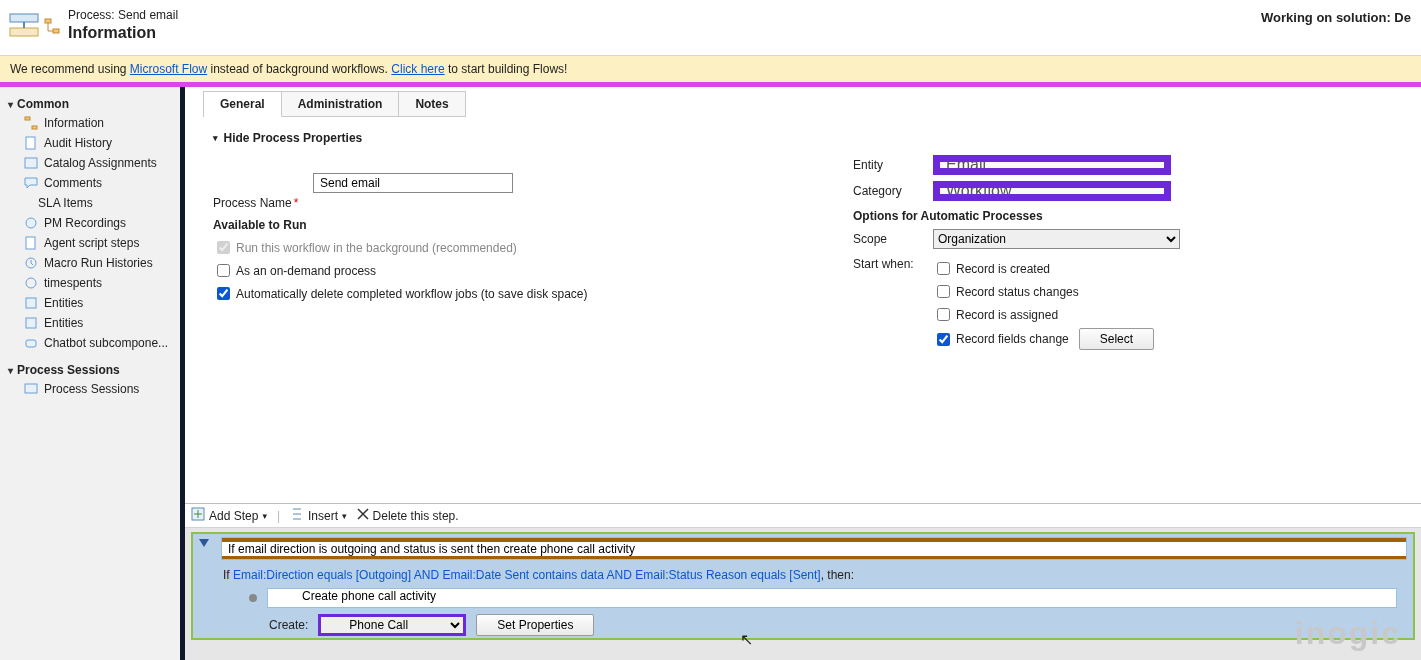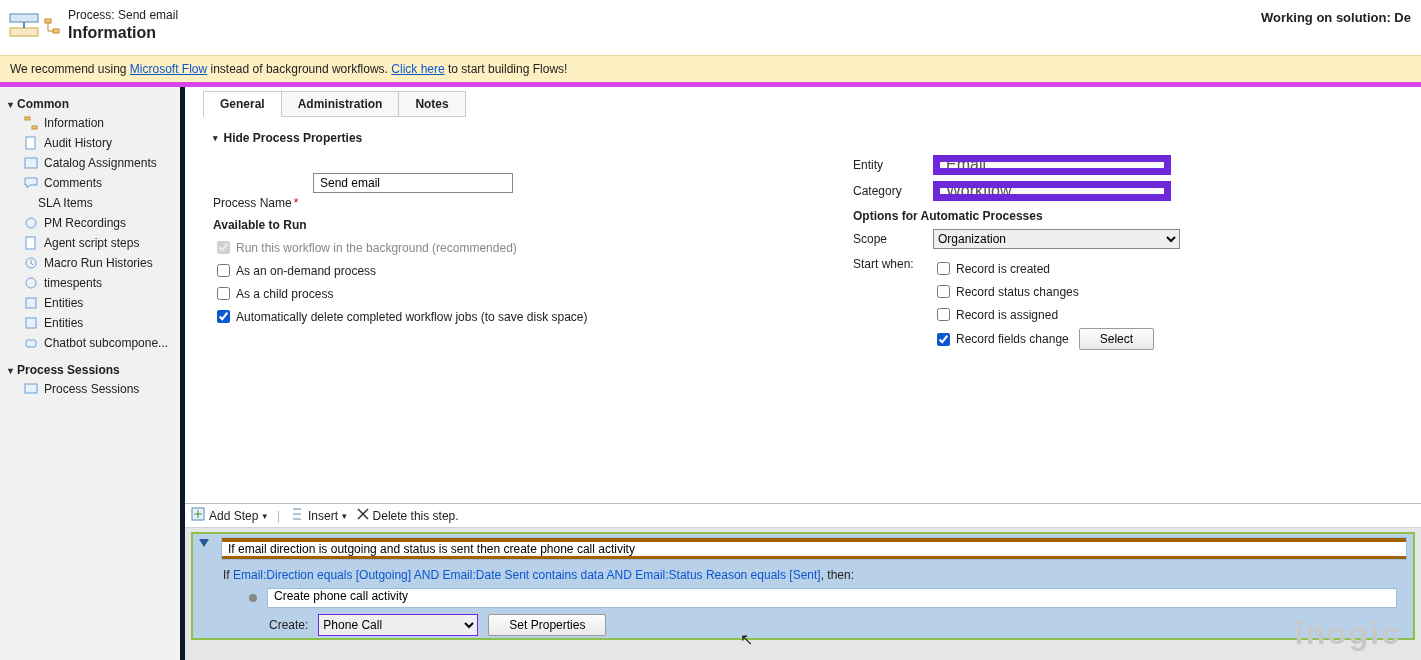--- a/index.html
+++ b/index.html
@@ -51,25 +51,25 @@
   .tb-item { display:flex; align-items:center; gap:4px; font-size:12px; cursor:pointer; }
   .step-canvas { position:relative; background:#e6e6e6; padding:0; }
   .step-block { margin:4px 6px 0 6px; border:2px solid #8bc34a; position:relative; padding:1px 6px 12px 6px; background:#b8d0e8; height:108px; }
   .step-head { background:#a16207; border:1px solid #9abedf; margin:2px 0 4px 22px; height:23px; display:flex; align-items:center; }
   .step-head input { border:none; width:100%; font-size:12px; padding:0 6px; outline:none; }
   .cond-line { font-size:12px; padding:4px 0 6px 24px; }
   .cond-line .if { color:#222; }
   .cond-line a { color:#0b57d0; text-decoration:none; }
   .inner-row { display:flex; align-items:center; padding:0 0 0 50px; margin-bottom:4px; }
   .inner-row .dot { width:8px; height:8px; border-radius:50%; background:#888; margin-right:10px; }
-  .inner-input { background:#fff; border:1px solid #9abedf; height:20px; flex:1; margin-right:10px; }
+  .inner-input { background:#fff; border:1px solid #9abedf; height:20px; flex:1; margin-right:10px;padding-left:28px; }
   .inner-input input { border:none; width:100%; font-size:12px; padding:0 6px; outline:none; }
   .create-row { display:flex; align-items:center; padding:2px 0 0 70px; gap:10px; }
   .create-lbl { font-size:12px; }
-  select.create-sel { width:160px; height:22px; border:1px solid #6d28d9; font-size:12px; }
+  select.create-sel { width:148px; height:22px; border:3px solid #6d28d9; font-size:12px;padding-left:24px; }
   .tri { position:absolute; left:6px; top:5px; width:0; height:0; border-left:5px solid transparent; border-right:5px solid transparent; border-top:8px solid #2b5797; }
   .watermark { position:absolute; right:20px; bottom:10px; font-size:32px; color:#c8c8c8; font-weight:bold; letter-spacing:2px; font-family:Arial; }
   .icon-small svg { width:14px; height:14px; }
   .chk-blue { accent-color:#0b57d0; }
   .cursor { position:absolute; left:555px; bottom:13px; font-size:16px; }
 </style>
 </head>
 <body>
 
 <div class="header">
@@ -228,24 +228,20 @@
           <div class="subhead">Available to Run</div>
           <div class="chkrow">
               <input type="checkbox" checked="" disabled="" class="chk-blue" style="">
               <span style="color:#888;">Run this workflow in the background (recommended)</span>
             </div>
           <div class="chkrow">
               <input type="checkbox" style="">
               <span>As an on-demand process</span>
             </div>
           <div class="chkrow">
-              <input type="checkbox" style="">
-              <span>As a child process</span>
-            </div>
-          <div class="chkrow">
               <input type="checkbox" checked="" class="chk-blue" style="">
               <span>Automatically delete completed workflow jobs (to save disk space)</span>
             </div>
         </div>
 
         <div class="col-right">
           <div class="row">
               <span class="rlbl">Entity</span>
               <input type="text" class="rfld" readonly="" value="Email" style="">
             </div>

